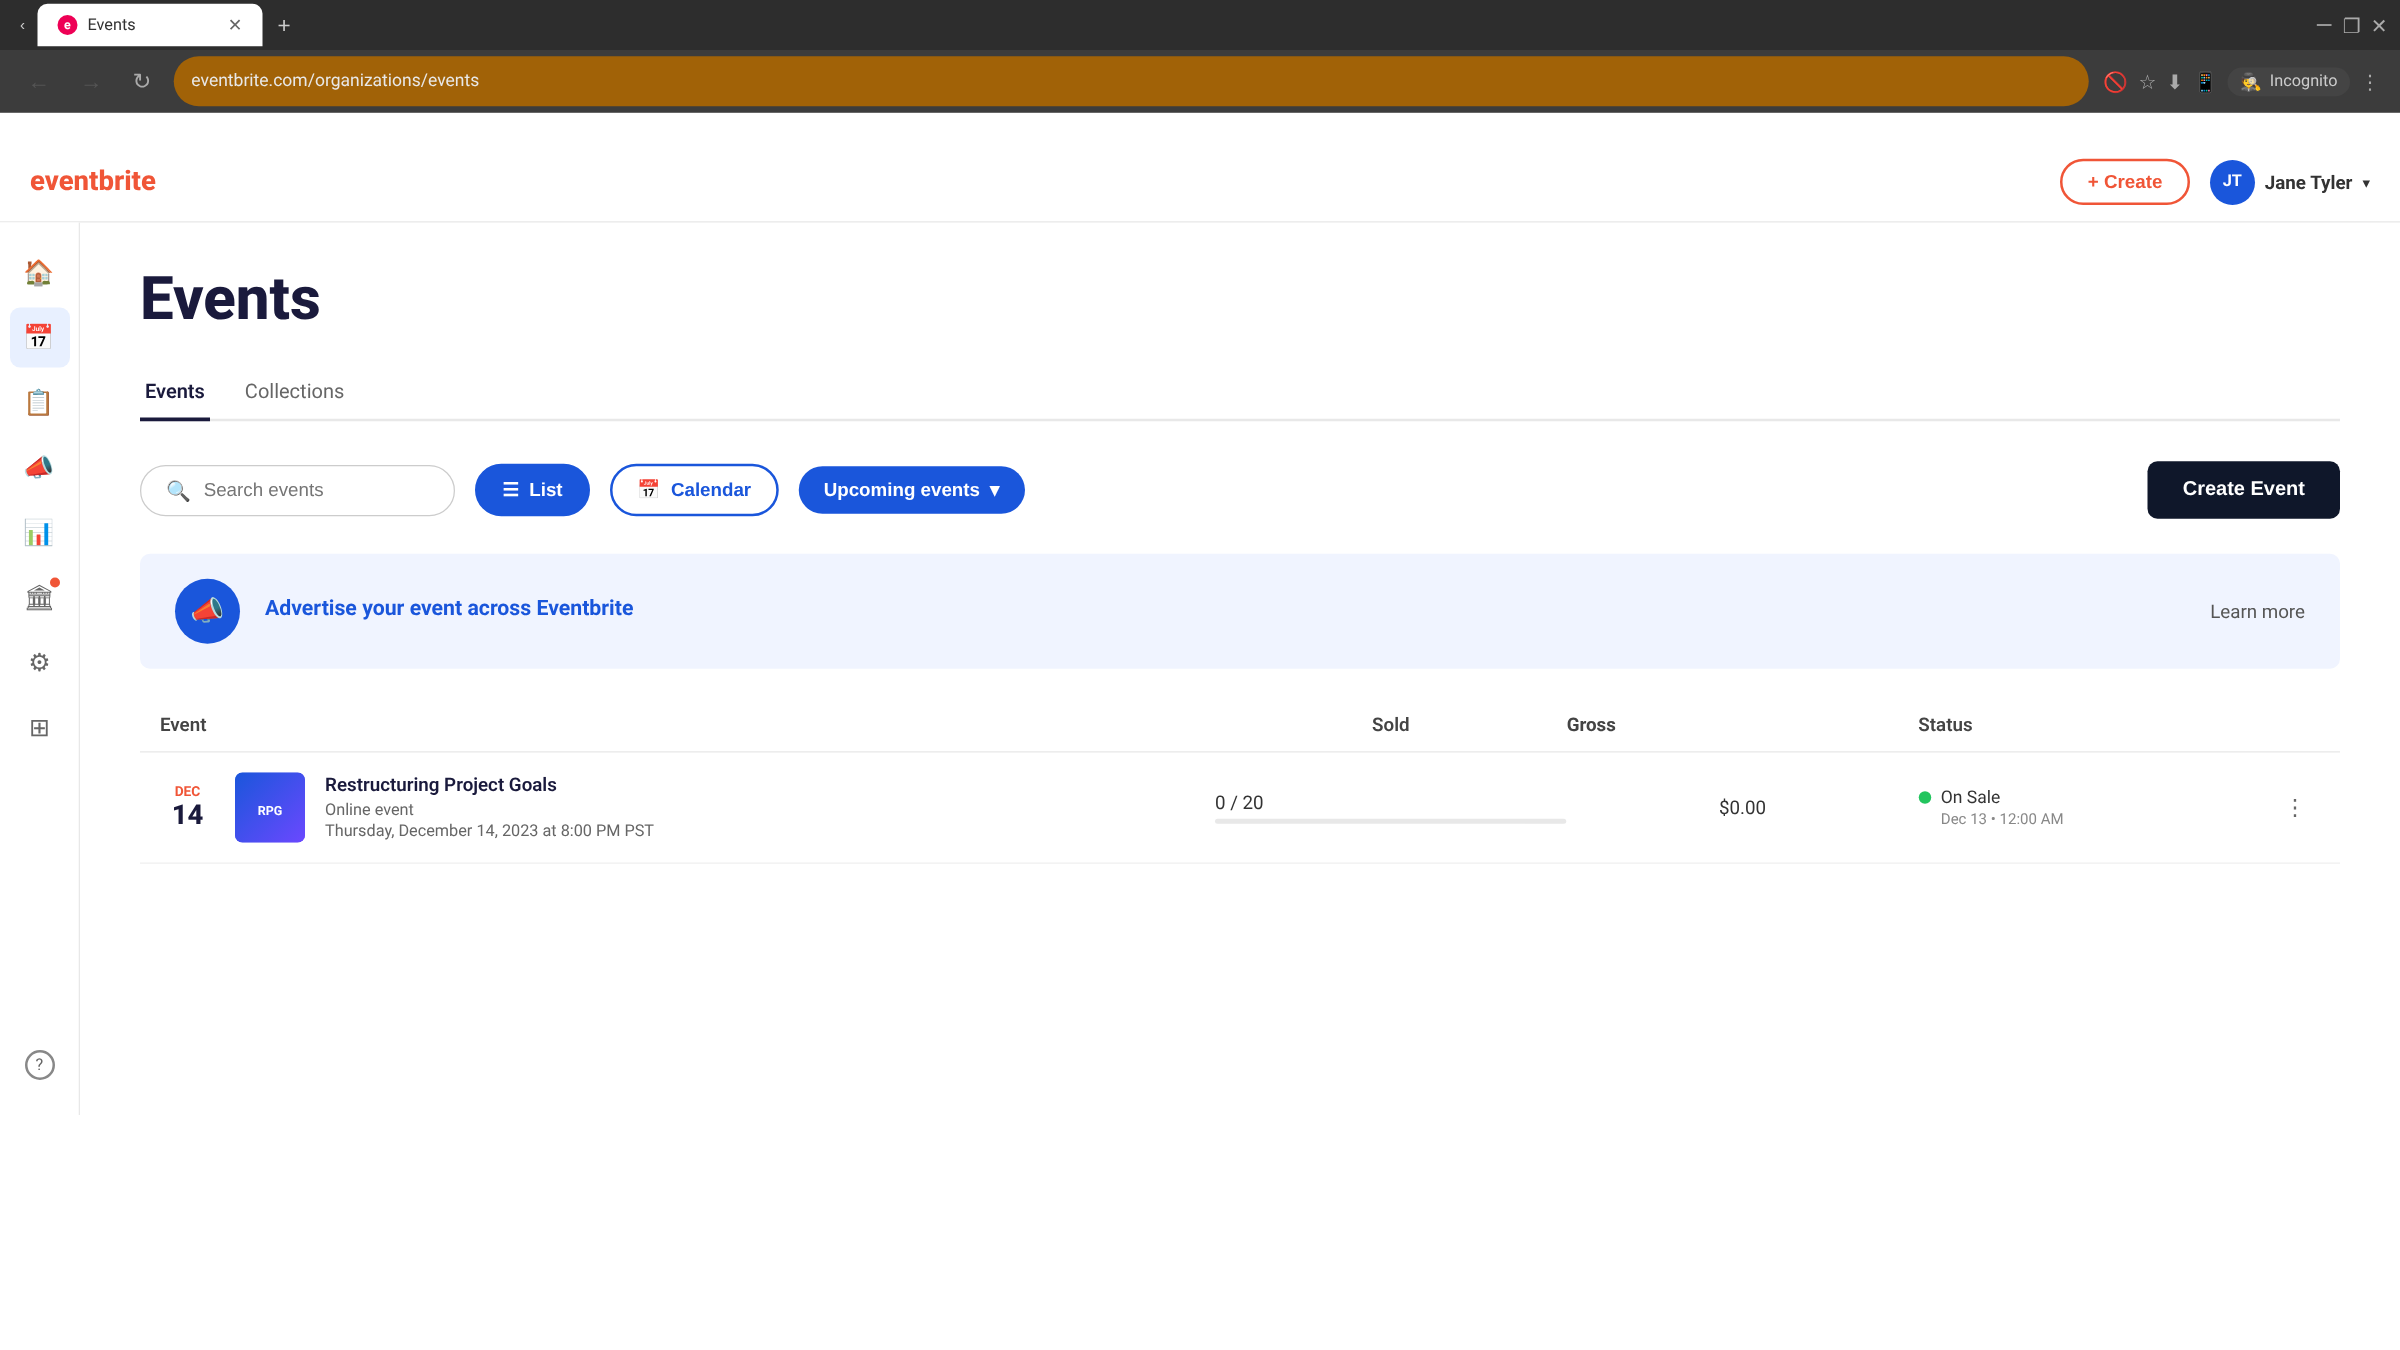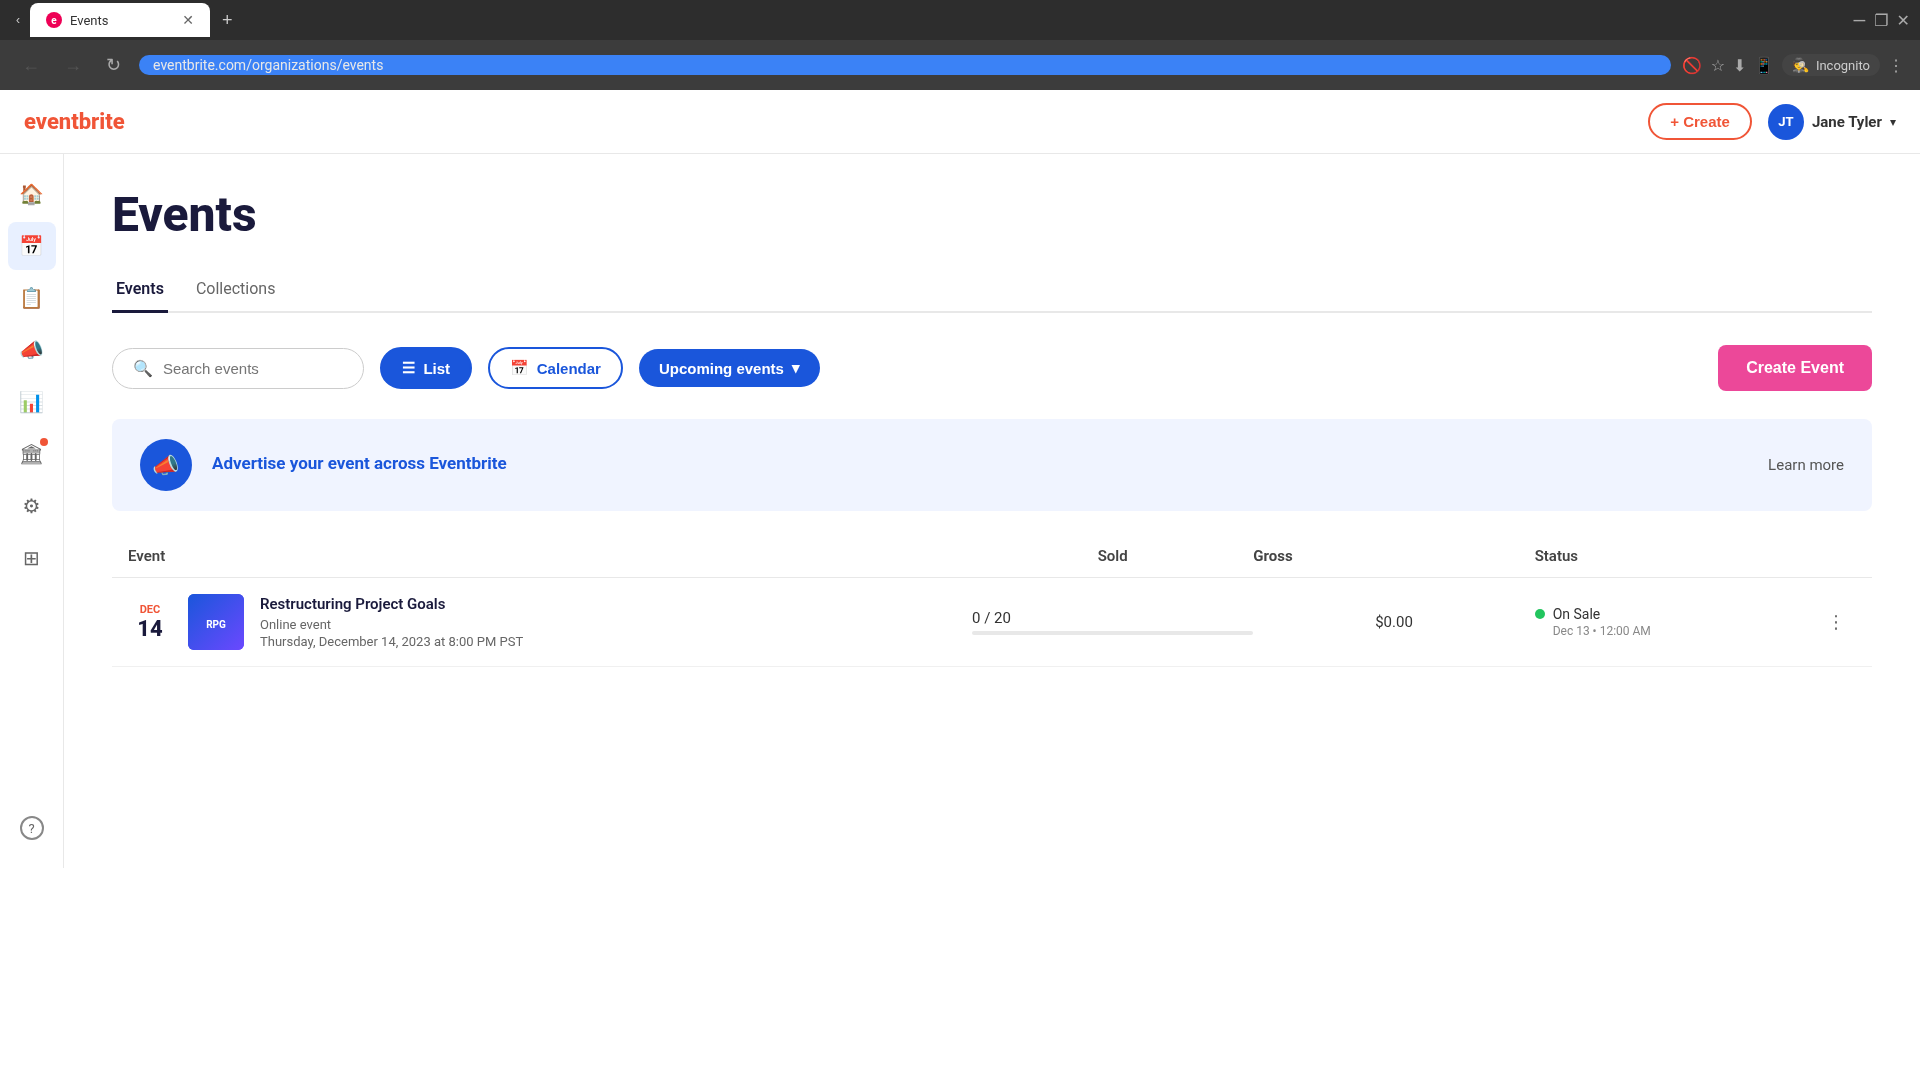--- a/index.html
+++ b/index.html
@@ -14,29 +14,29 @@
     .tab-favicon { width: 16px; height: 16px; background: #e05; border-radius: 50%; display: flex; align-items: center; justify-content: center; }
     .tab-favicon-e { color: #fff; font-size: 10px; font-weight: bold; }
     .tab-title { font-size: 13px; color: #333; flex: 1; }
     .tab-close { color: #666; font-size: 14px; cursor: pointer; }
     .new-tab-btn { background: none; border: none; color: #ccc; font-size: 18px; cursor: pointer; padding: 4px 8px; }
     .tab-arrow { background: none; border: none; color: #ccc; font-size: 12px; cursor: pointer; padding: 4px 6px; }
 
     .browser-nav { background: #3c3c3c; height: 50px; display: flex; align-items: center; padding: 0 16px; gap: 12px; }
     .nav-btn { background: none; border: none; color: #aaa; font-size: 18px; cursor: pointer; padding: 4px 6px; border-radius: 4px; }
     .nav-btn.disabled { color: #555; }
-    .address-bar { flex: 1; background: #3b82f6; border-radius: 20px; height: 20px; display: flex; align-items: center; padding: 0 14px; text-align: center; }
+    .address-bar { flex: 1; background: #a16207; border-radius: 20px; height: 40px; display: flex; align-items: center; padding: 0 14px; text-align: center; }
     .address-text { color: #e8e8e8; font-size: 14px; }
     .nav-actions { display: flex; align-items: center; gap: 8px; }
     .nav-icon { color: #aaa; font-size: 16px; cursor: pointer; }
     .incognito-badge { background: #444; border-radius: 12px; padding: 3px 10px; display: flex; align-items: center; gap: 6px; }
     .incognito-text { color: #ccc; font-size: 13px; }
 
     
-    .app { display: flex; flex-direction: column; height: 778px; }
+    .app { display: flex; flex-direction: column; height: 778px; margin-top: 24px; }
 
     
     .top-nav { height: 64px; border-bottom: 1px solid #e8e8e8; display: flex; align-items: center; padding: 0 24px; justify-content: space-between; }
     .logo { display: flex; align-items: center; }
     .logo-full { color: #f05537; font-size: 22px; font-weight: 800; }
     .nav-right { display: flex; align-items: center; gap: 16px; }
     .create-btn { border: 2px solid #f05537; color: #f05537; background: none; border-radius: 24px; padding: 8px 20px; font-size: 15px; font-weight: 600; cursor: pointer; display: flex; align-items: center; gap: 6px; }
     .user-btn { display: flex; align-items: center; gap: 8px; cursor: pointer; }
     .user-avatar { width: 36px; height: 36px; background: #1a56db; border-radius: 50%; display: flex; align-items: center; justify-content: center; color: white; font-size: 13px; font-weight: 700; }
     .user-name { font-size: 15px; color: #333; font-weight: 700; }
@@ -64,21 +64,21 @@
 
     
     .toolbar { display: flex; align-items: center; gap: 16px; margin-bottom: 28px; }
     .search-box { display: flex; align-items: center; gap: 10px; border: 1.5px solid #ccc; border-radius: 24px; padding: 10px 20px; min-width: 220px; background: #fff; }
     .search-icon { color: #666; font-size: 16px; }
     .search-input { border: none; outline: none; font-size: 15px; color: #666; background: transparent; width: 180px; }
     .view-btn { display: flex; align-items: center; gap: 8px; border: 2px solid #1a56db; border-radius: 24px; padding: 10px 20px; font-size: 15px; font-weight: 600; cursor: pointer; }
     .view-btn.list { background: #1a56db; color: #fff; }
     .view-btn.calendar { background: #fff; color: #1a56db; }
     .filter-btn { display: flex; align-items: center; gap: 8px; background: #1a56db; color: #fff; border: none; border-radius: 24px; padding: 10px 20px; font-size: 15px; font-weight: 600; cursor: pointer; }
-    .create-event-btn { margin-left: auto; background: #ec4899; color: #fff; border: none; border-radius: 8px; padding: 14px 28px; font-size: 16px; font-weight: 700; cursor: pointer; }
+    .create-event-btn { margin-left: auto; background: #0f172a; color: #fff; border: none; border-radius: 8px; padding: 14px 28px; font-size: 16px; font-weight: 700; cursor: pointer; }
 
     
     .advertise-banner { background: #f0f4ff; border-radius: 8px; padding: 20px 28px; display: flex; align-items: center; gap: 20px; margin-bottom: 24px; }
     .banner-icon { width: 52px; height: 52px; background: #1a56db; border-radius: 50%; display: flex; align-items: center; justify-content: center; font-size: 22px; color: #fff; }
     .banner-text { flex: 1; }
     .banner-title { font-size: 17px; font-weight: 700; color: #1a56db; margin-bottom: 4px; }
     .banner-desc { font-size: 14px; color: #555; }
     .learn-more { color: #555; font-size: 15px; cursor: pointer; text-decoration: none; }
 
     

